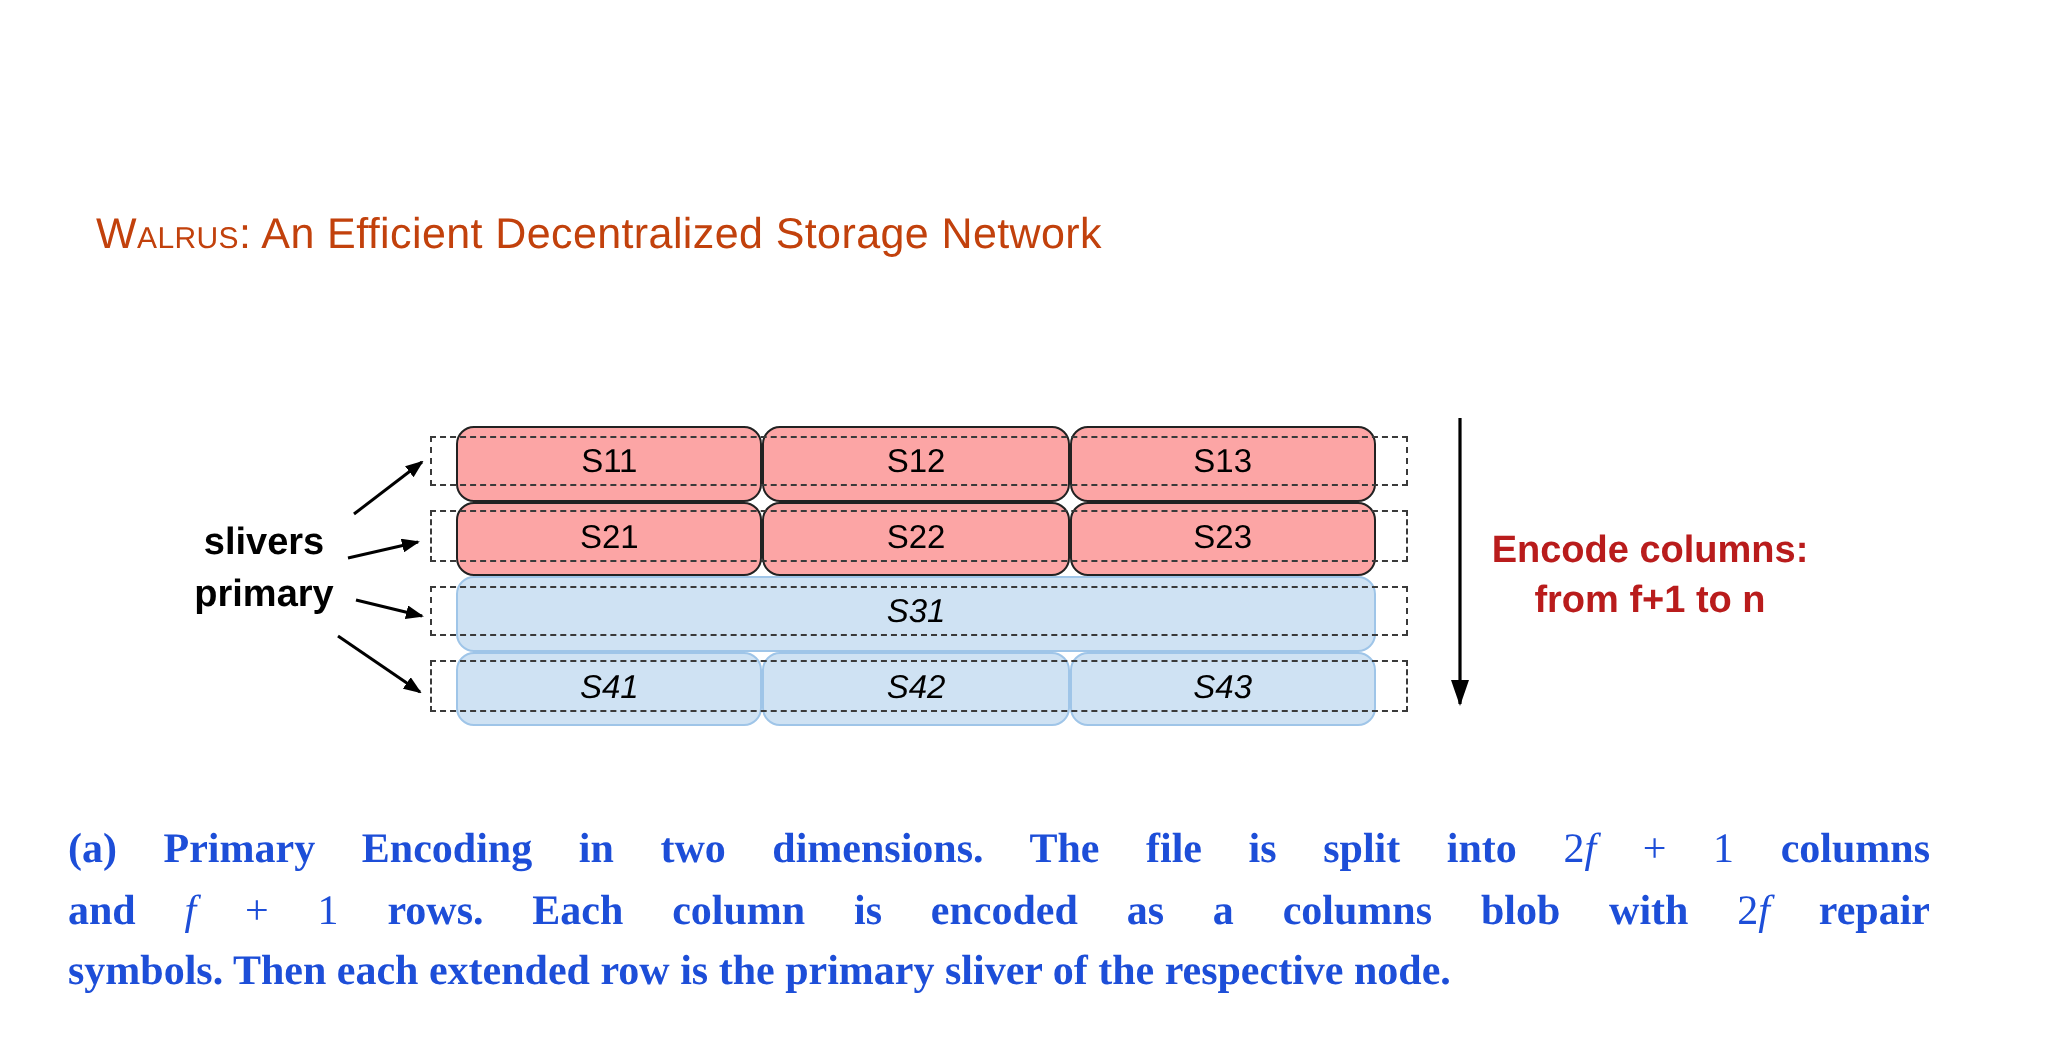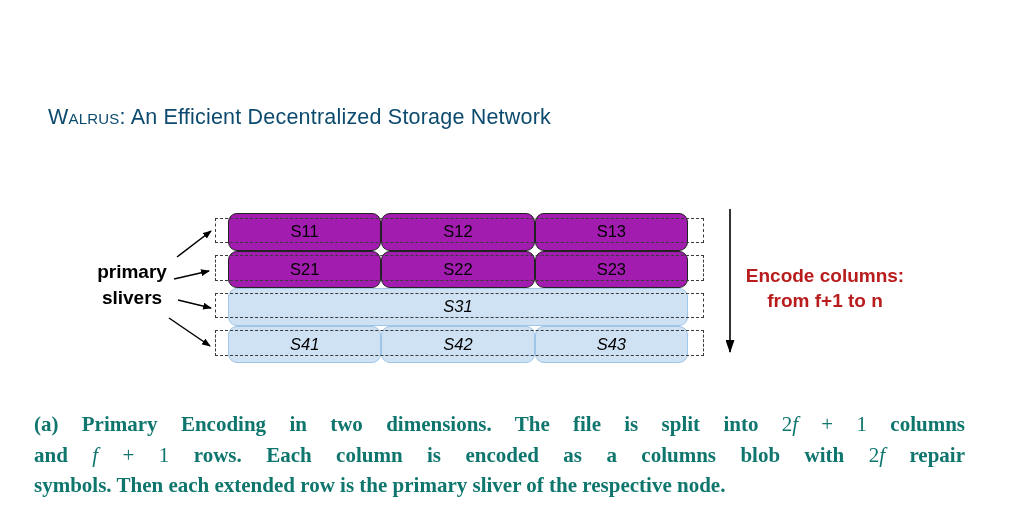--- a/index.html
+++ b/index.html
@@ -17,21 +17,21 @@
 
   
   .title {
     position: absolute;
     left: 48px;
     top: 105px;
     font-family: "Liberation Sans", sans-serif;
     font-size: 21.5px;
     font-weight: 400;
     letter-spacing: 0.2px;
-    color: #0c4a6e;
+    color: #c2410c;
     white-space: nowrap;
   }
   .title .sc { font-variant: small-caps; }
 
   
   .grid {
     position: absolute;
     left: 228px;
     top: 213px;
     width: 460px;
@@ -41,21 +41,21 @@
   }
   .grid-row {
     display: flex;
     flex: 1;
   }
   .cell {
     flex: 1;
     box-sizing: border-box;
     border: 1.6px solid var(--plain-border, #222222);
     border-radius: 9px;
-    background: #a21caf;
+    background: #fca5a5;
     display: flex;
     align-items: center;
     justify-content: center;
     font-size: 16.5px;
     color: #000000;
   }
   .grid-row.highlight .cell {
     background: var(--highlight-fill, #cfe2f3);
     border-color: var(--highlight-border, #9fc5e8);
     font-style: italic;
@@ -110,21 +110,21 @@
   
   .caption {
     position: absolute;
     left: 34px;
     top: 409px;
     width: 931px;
     font-family: "Liberation Serif", serif;
     font-size: 21px;
     line-height: 30.5px;
     font-weight: 700;
-    color: #0f766e;
+    color: #1d4ed8;
   }
   .cap-line { text-align: justify; }
   .cap-line.stretch { text-align-last: justify; }
   .caption .b  { font-weight: 700; }
   .caption .m  { font-weight: 400; }
   .caption .mi { font-weight: 400; font-style: italic; }
 </style>
 </head>
 <body>
 
@@ -154,22 +154,22 @@
       <div class="cell">S43</div>
     </div>
   </div>
 
   <div class="sliver-outline" style="top:217.5px"></div>
   <div class="sliver-outline" style="top:255.1px"></div>
   <div class="sliver-outline" style="top:292.7px"></div>
   <div class="sliver-outline" style="top:330.3px"></div>
 
   <div class="primary-label">
+    <div>slivers</div>
     <div>primary</div>
-    <div>slivers</div>
   </div>
 
   <div class="encode-label">
     <div>Encode columns:</div>
     <div>from f+1 to n</div>
   </div>
 
   <svg class="overlay-svg" viewBox="0 0 1024 526">
     <defs>
       <marker id="ah" markerWidth="9" markerHeight="7" refX="8" refY="3.5" orient="auto" markerUnits="userSpaceOnUse">

